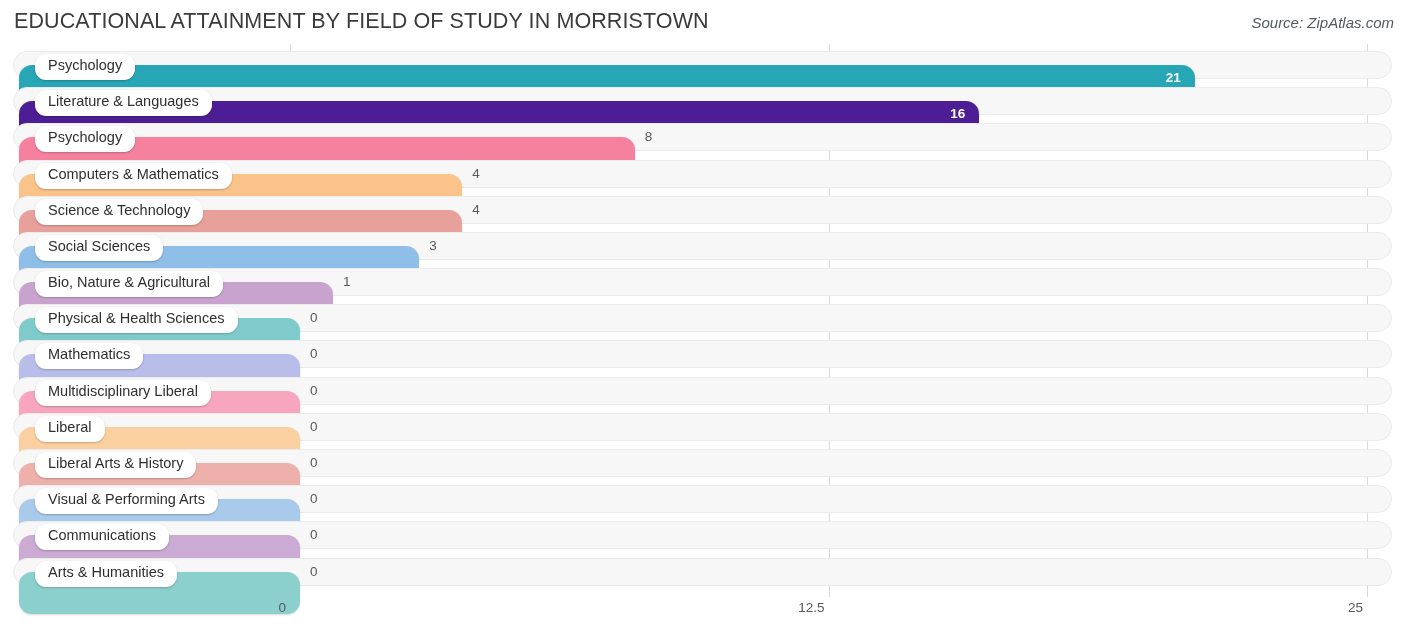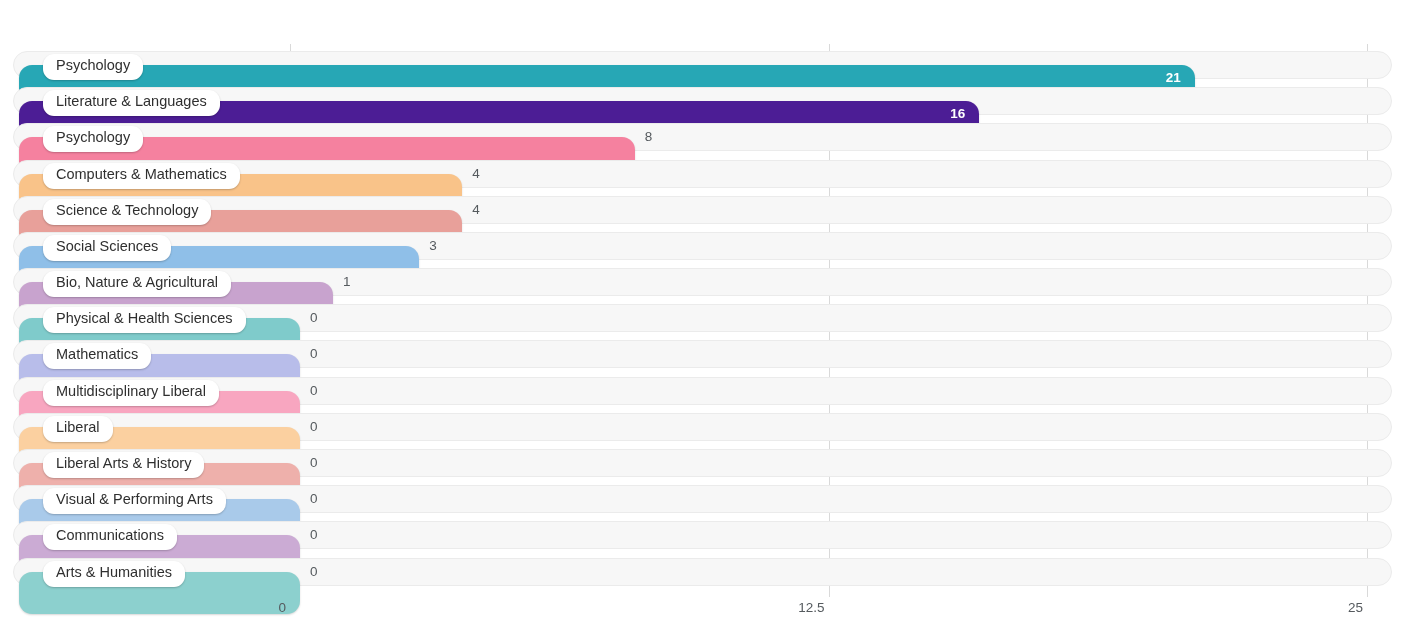--- a/index.html
+++ b/index.html
@@ -42,40 +42,44 @@
   }
   .barval{
     position:absolute;right:14px;top:0;height:26px;line-height:26px;
     font-size:13.5px;color:#ffffff;font-weight:bold;white-space:nowrap;
   }
   .outval{
     position:absolute;top:1px;height:26px;line-height:26px;
     font-size:13.5px;color:#555a5e;white-space:nowrap;
   }
   .pill{
-    position:absolute;left:30px;top:3px;height:26px;line-height:22px;
+    position:absolute;left:22px;top:3px;height:26px;line-height:22px;
     background:#ffffff;border-radius:11px;
     padding:0 13px;
     font-size:14.5px;color:#2f2f2f;white-space:nowrap;
     box-shadow:0 1px 2px rgba(0,0,0,.22);
   }
 
   
   .axis{position:absolute;left:0;top:597px;width:1406px;height:35px;}
   .tick{
     position:absolute;top:3px;
     font-size:13.5px;color:#555a5e;white-space:nowrap;
     transform:translateX(-100%);
   }
 </style>
 </head>
 <body>
 
 <div id="chart-root">
 
+  <div class="hdr">
+    <div class="title">EDUCATIONAL ATTAINMENT BY FIELD OF STUDY IN MORRISTOWN</div>
+    <div class="source">Source: ZipAtlas.com</div>
+  </div>
 
   <div class="plot" id="plot">
       <div class="gridline" style="left: 290px;"></div>
       <div class="gridline" style="left: 828.5px;"></div>
       <div class="gridline" style="left: 1367px;"></div>
       <div class="row" style="top: 7px;">
         <div class="track"></div>
         <div class="bar" style="width: 1175.68px; background: rgb(39, 167, 181);">
           <span class="barval">21</span>
         </div>

